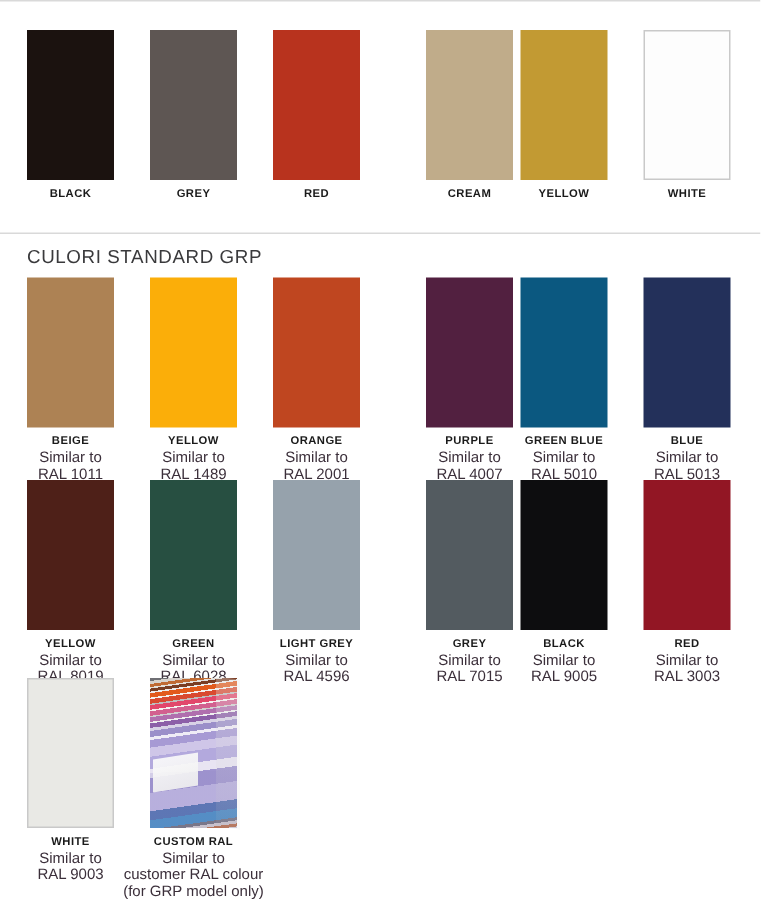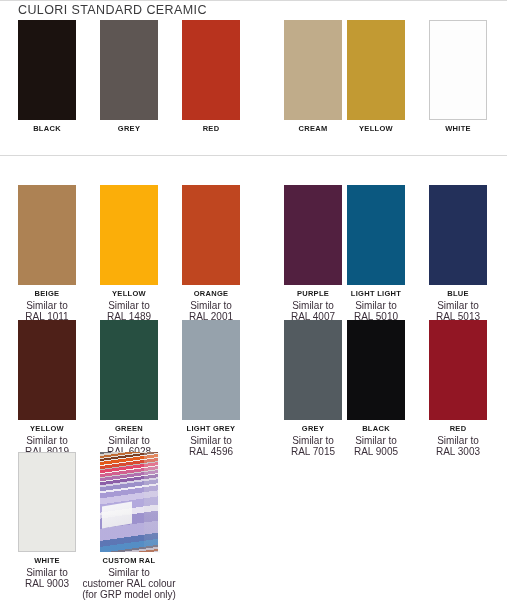--- a/index.html
+++ b/index.html
@@ -147,22 +147,22 @@
   }
 </style>
 </head>
 <body>
 
 <div class="sheet">
 
   <div class="rule" id="rule-top"></div>
   <div class="rule" id="rule-ceramic"></div>
 
-  <div class="section-title" id="ceramic-title">CULORI STANDARD CERAMIC</div>
-
+
+  <div class="section-title" id="grp-title">CULORI STANDARD GRP</div>
 
   <div class="row" id="row-ceramic">
 
     <div class="cell c0">
       <div class="swatch tall" style="background: rgb(27, 18, 15);"></div>
       <div class="name">BLACK</div>
     </div>
 
     <div class="cell c1">
       <div class="swatch tall" style="background: rgb(94, 86, 83);"></div>
@@ -215,21 +215,21 @@
 
     <div class="cell c3">
       <div class="swatch grp" style="background: rgb(82, 32, 64);"></div>
       <div class="name">PURPLE</div>
       <div class="sim">Similar to</div>
       <div class="ral">RAL 4007</div>
     </div>
 
     <div class="cell c4">
       <div class="swatch grp" style="background: rgb(11, 88, 128);"></div>
-      <div class="name">LIGHT LIGHT</div>
+      <div class="name">GREEN BLUE</div>
       <div class="sim">Similar to</div>
       <div class="ral">RAL 5010</div>
     </div>
 
     <div class="cell c5">
       <div class="swatch grp" style="background: rgb(35, 48, 90);"></div>
       <div class="name">BLUE</div>
       <div class="sim">Similar to</div>
       <div class="ral">RAL 5013</div>
     </div>

